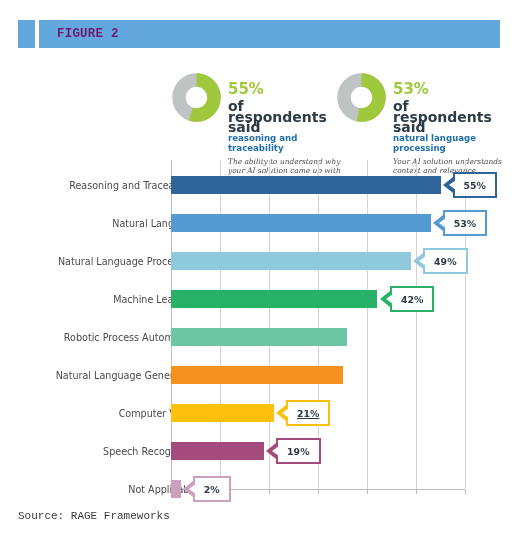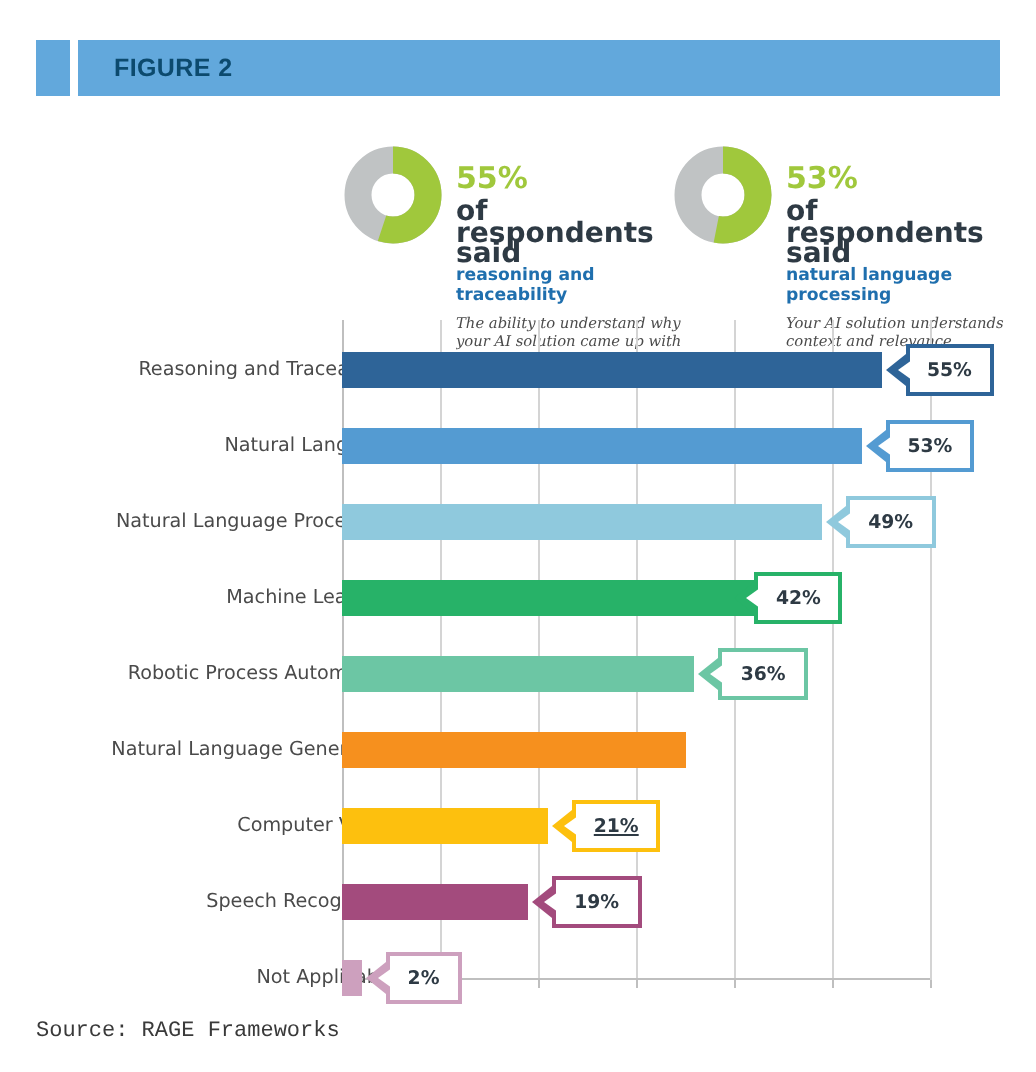--- a/index.html
+++ b/index.html
@@ -36,26 +36,26 @@
     position: absolute;
     left: 21px;
     top: 0;
     right: 0;
     height: 28px;
     background: #62A8DC;
     display: flex;
     align-items: center;
   }
   #header-bar .fig-num {
-    color: #0c4a6e;
+    color: #701a75;
     font-weight: bold;
     font-size: 12.5px;
     letter-spacing: 0.2px;
     margin-left: 18px;
-    font-family: Liberation Sans, sans-serif;
+    font-family: Liberation Mono, monospace;
   }
   #header-bar .fig-title {
     color: #ffffff;
     font-size: 12.5px;
     margin-left: 10px;
     font-family: "DejaVu Sans", sans-serif;
   }
 
   
   .donut-block {
@@ -326,34 +326,29 @@
         <div class="bar" style="width: 240.1px; background: rgb(143, 201, 221);"></div>
         <div class="callout" style="left: 405.1px; border-color: rgb(143, 201, 221);">
           <span class="tip" style="border-right-color: rgb(143, 201, 221);"></span>
           <span class="tip-inner"></span>
           <span>49%</span>
         </div>
       </div>
       <div class="row" style="top: 120px;">
         <div class="cat-label">Machine Learning</div>
         <div class="bar" style="width: 205.8px; background: rgb(39, 178, 104);"></div>
-        <div class="callout" style="left: 359px; border-color: rgb(39, 178, 104);">
+        <div class="callout" style="left: 372px; border-color: rgb(39, 178, 104);">
           <span class="tip" style="border-right-color: rgb(39, 178, 104);"></span>
           <span class="tip-inner"></span>
           <span>42%</span>
         </div>
       </div>
       <div class="row" style="top: 158px;">
         <div class="cat-label">Robotic Process Automation</div>
         <div class="bar" style="width: 176.4px; background: rgb(108, 198, 164);"></div>
-        <div class="callout" style="left: 341.4px; border-color: rgb(108, 198, 164);">
-          <span class="tip" style="border-right-color: rgb(108, 198, 164);"></span>
-          <span class="tip-inner"></span>
-          <span>36%</span>
-        </div>
       </div>
       <div class="row" style="top: 196px;">
         <div class="cat-label">Natural Language Generation</div>
         <div class="bar" style="width: 171.5px; background: rgb(246, 144, 30);"></div>
       </div>
       <div class="row" style="top: 234px;">
         <div class="cat-label">Computer Vision</div>
         <div class="bar" style="width: 102.9px; background: rgb(253, 192, 14);"></div>
         <div class="callout" style="left: 267.9px; border-color: rgb(253, 192, 14); text-decoration: underline;">
           <span class="tip" style="border-right-color: rgb(253, 192, 14);"></span>

